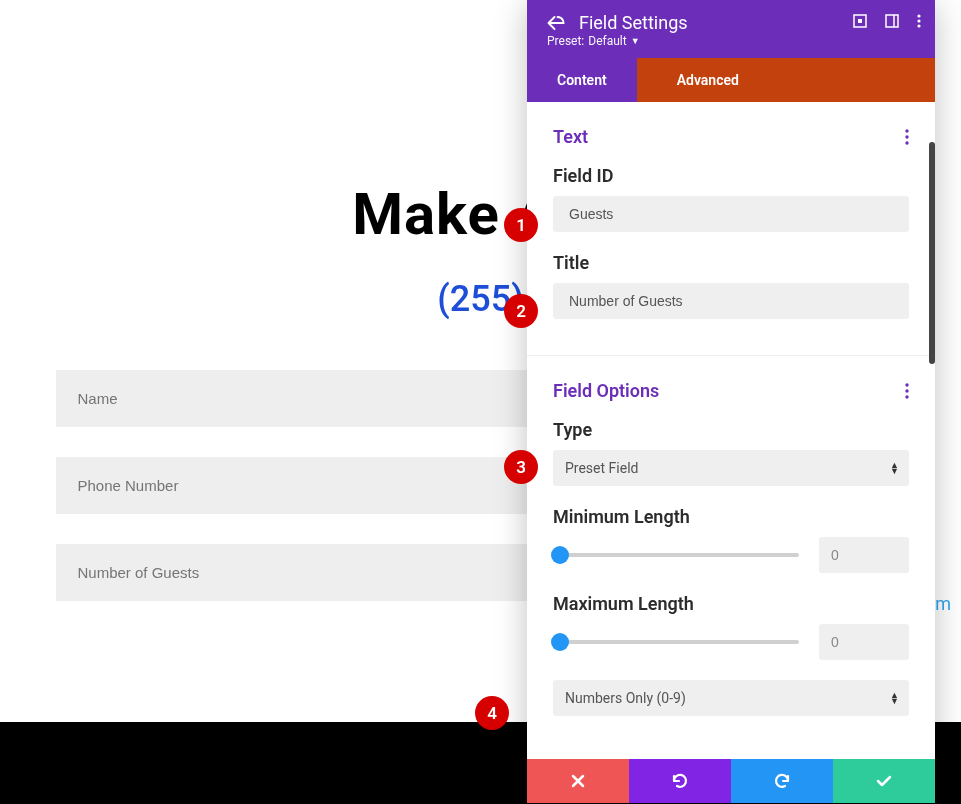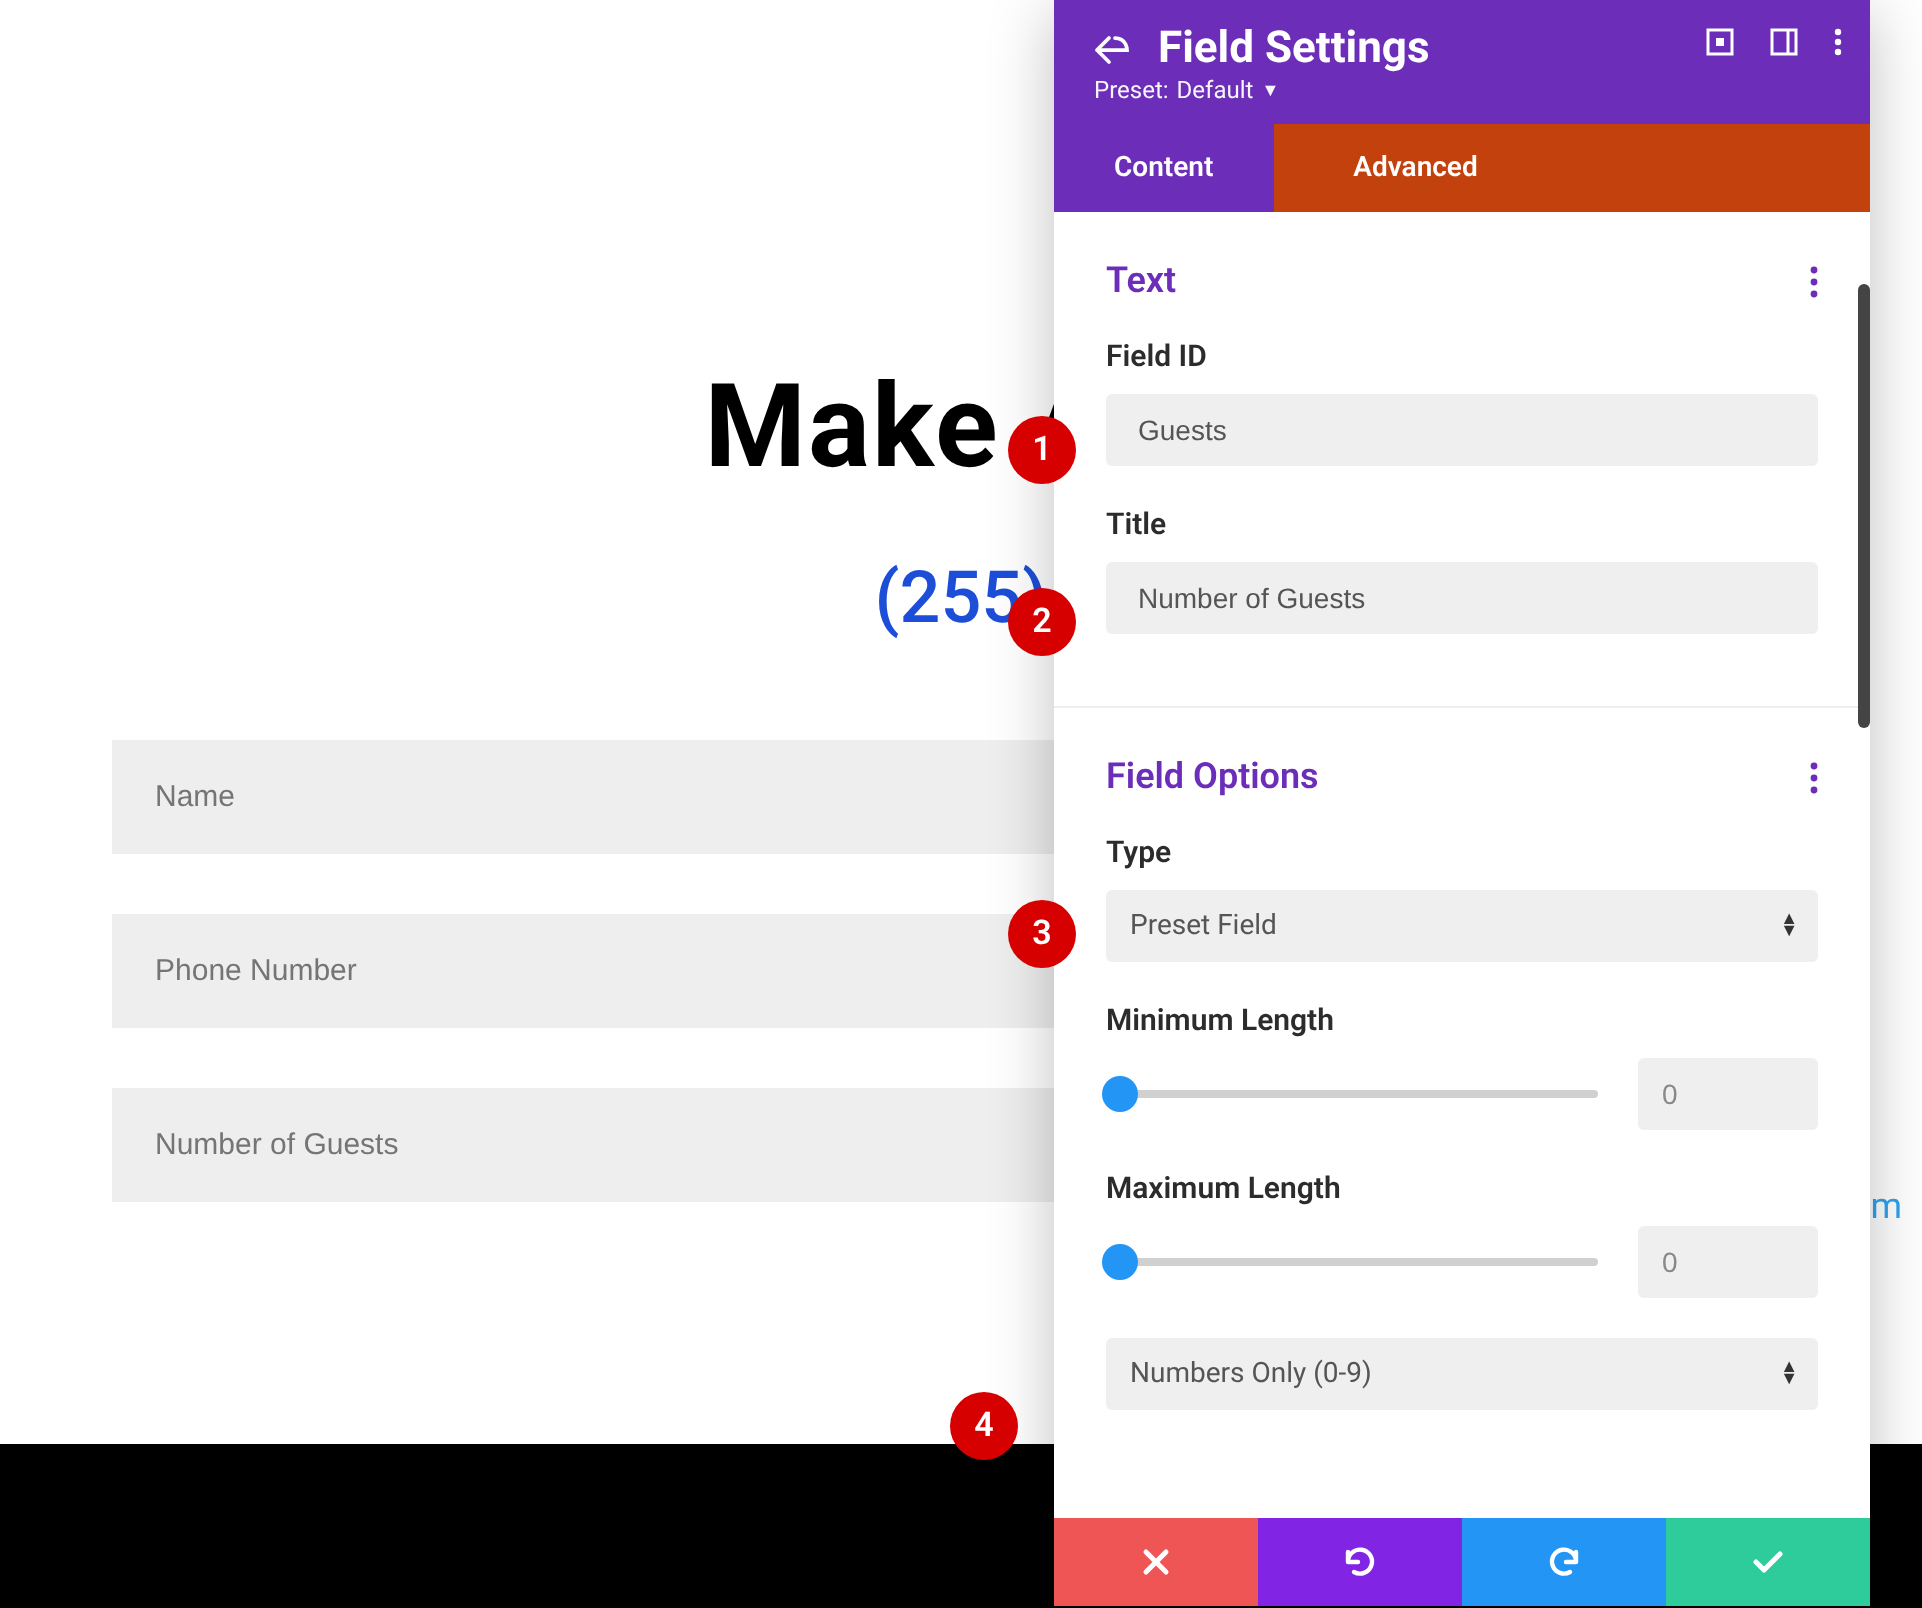--- a/index.html
+++ b/index.html
@@ -36,39 +36,39 @@
       height: 803px;
       background: #fff;
       box-shadow: 0 6px 30px rgba(0,0,0,0.25);
       display: flex;
       flex-direction: column;
       z-index: 10;
     }
     .panel-header { background: #6c2eb9; color: #fff; padding: 12px 20px 10px; position: relative; }
     .header-top { display: flex; align-items: center; gap: 14px; }
     .back-icon { cursor: pointer; }
-    .header-title { font-size: 22px; font-weight: 700; text-align: right; }
+    .header-title { font-size: 18px; font-weight: 400; text-align: right; }
     .header-icons { position: absolute; right: 14px; top: 14px; display: flex; gap: 18px; align-items: center; }
     .preset-line { font-size: 12px; margin-top: 1px; opacity: 0.95; display: flex; align-items: center; gap: 4px; }
     .preset-line .caret { font-size: 9px; }
 
     .tabs { display: flex; background: #c2410c; color: #fff; font-size: 14px; font-weight: 600; }
     .tab { flex: 0 0 auto; padding: 14px 30px; cursor: pointer; }
     .tab.active { background: #6c2eb9; }
     .tab:nth-child(2){ flex:1 0 auto; text-align:left; padding-left:40px;}
     .tab:nth-child(3){ }
 
     .panel-body { flex: 1; overflow-y: auto; padding: 0; }
     .section { padding: 24px 26px 6px; }
     .section-header { display: flex; justify-content: space-between; align-items: center; margin-bottom: 18px; }
     .section-title { color: #6c2eb9; font-size: 18px; font-weight: 600; }
     .section-menu { color: #6c2eb9; font-size: 18px; cursor: pointer; }
 
     .field-group { margin-bottom: 20px; }
-    .field-label { font-size: 15px; font-weight: 600; color: #2c2c2c; margin-bottom: 10px; display: block; }
+    .field-label { font-size: 18px; font-weight: 600; color: #2c2c2c; margin-bottom: 10px; display: block; }
     .text-input {
       width: 100%;
       background: #efefef;
       border: none;
       padding: 10px 16px;
       font-size: 14px;
       color: #555;
       border-radius: 3px;
     }
     .select-wrap { position: relative; }

